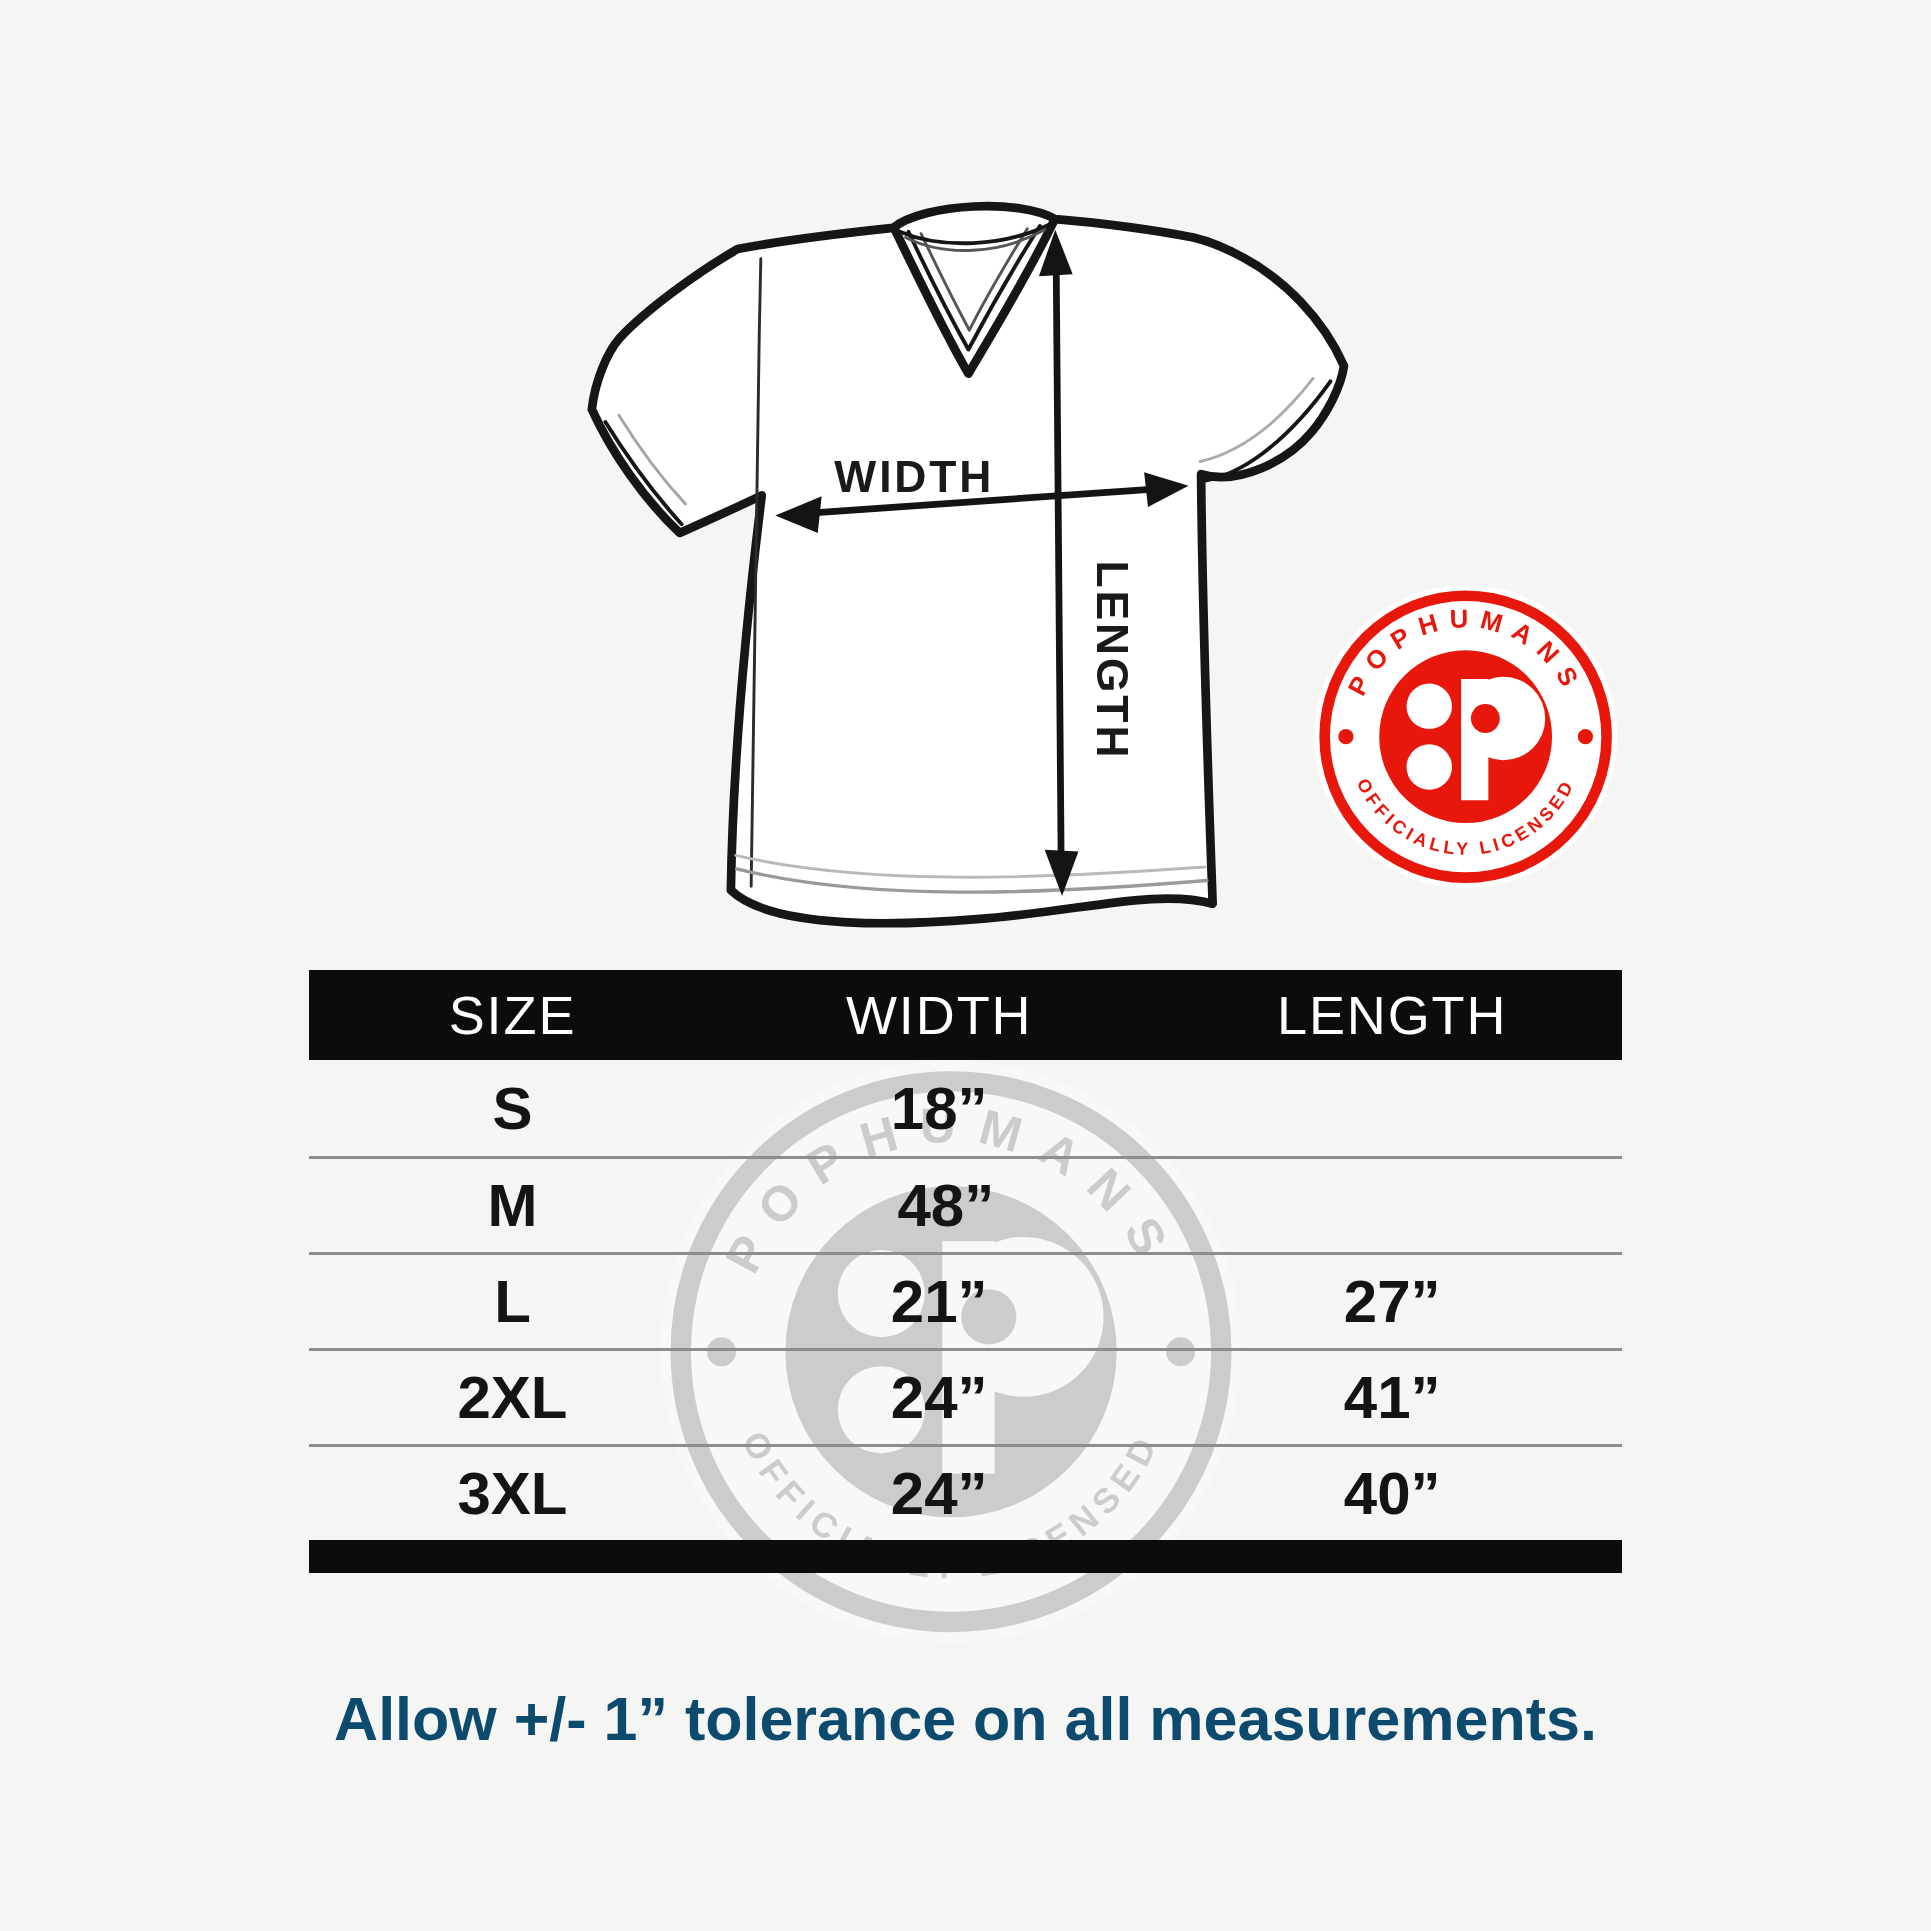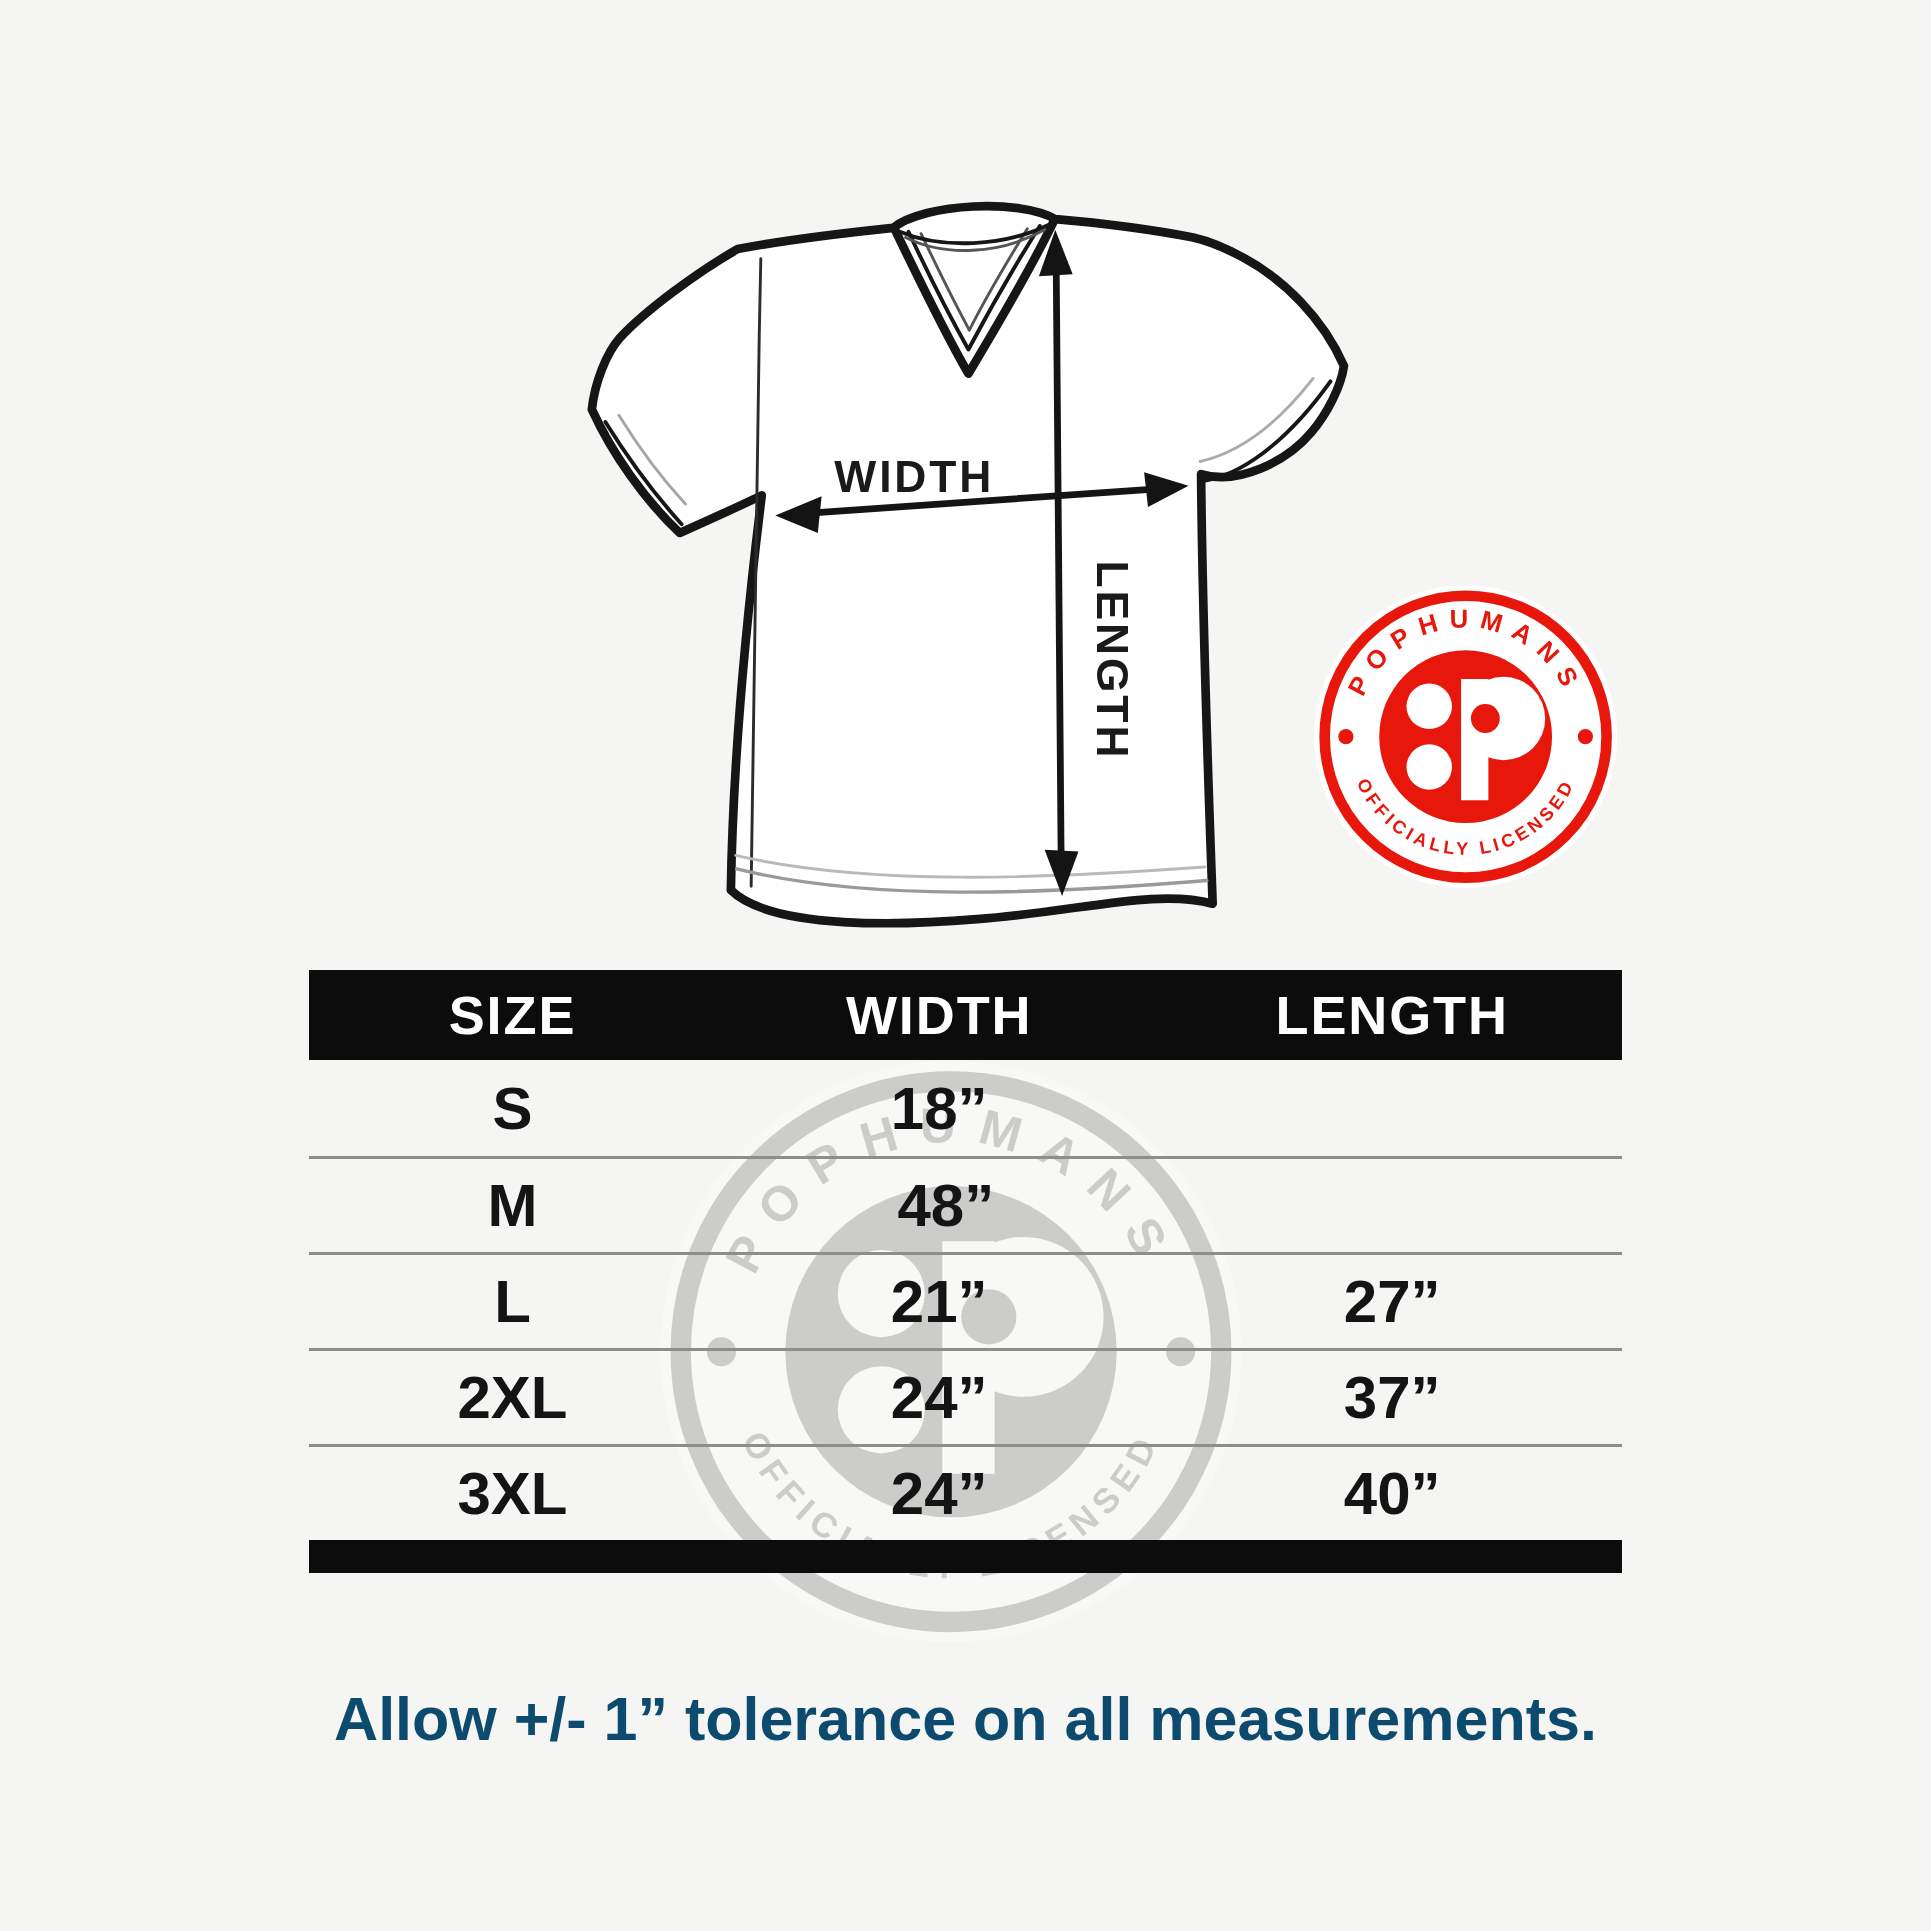--- a/index.html
+++ b/index.html
@@ -11,21 +11,21 @@
   .art{position:absolute;left:0;top:0;z-index:1;}
   .shirt-label{font-family:"Liberation Sans",sans-serif;font-weight:bold;font-size:46px;letter-spacing:3px;fill:#1a1a1a;}
   .badge-brand{font-family:"Liberation Sans",sans-serif;font-weight:bold;font-size:17px;letter-spacing:7px;}
   .badge-sub{font-family:"Liberation Sans",sans-serif;font-weight:bold;font-size:12px;letter-spacing:2.6px;}
 
   .size-table{
     position:absolute;left:309px;top:970px;width:1313px;z-index:3;
   }
   .size-table .thead{
     display:flex;height:90px;background:#0c0c0c;color:#ffffff;
-    font-weight:bold;font-size:54px;letter-spacing:1.9px;align-items:center;
+    font-weight:normal;font-size:54px;letter-spacing:1.9px;align-items:center;
   }
   .size-table .row{
     display:flex;height:96px;align-items:center;box-sizing:border-box;
     color:#141414;font-weight:bold;font-size:60px;
   }
   .size-table .row + .row{border-top:3.9px solid #8d8d8d;}
   .c1{width:31%;text-align:center;}
   .c2{width:34%;text-align:center;}
   .c3{width:35%;text-align:center;}
   .bottom-bar{height:33px;background:#0c0c0c;}
@@ -147,21 +147,21 @@
       <div class="c3">48”</div>
     </div>
     <div class="row">
       <div class="c1">L</div>
       <div class="c2">21”</div>
       <div class="c3">27”</div>
     </div>
     <div class="row">
       <div class="c1">2XL</div>
       <div class="c2">24”</div>
-      <div class="c3">37”</div>
+      <div class="c3">41”</div>
     </div>
     <div class="row">
       <div class="c1">3XL</div>
       <div class="c2">24”</div>
       <div class="c3">40”</div>
     </div>
     <div class="bottom-bar"></div>
   </div>
 
   <div class="footnote">Allow +/- 1” tolerance on all measurements.</div>

